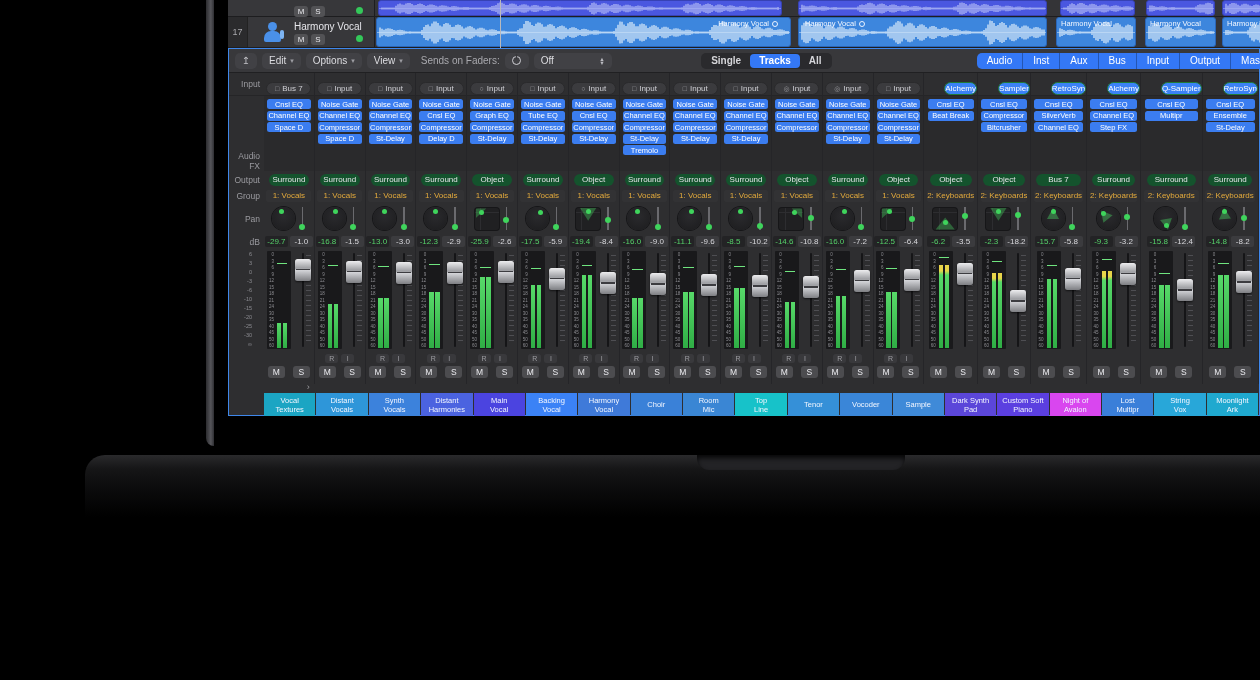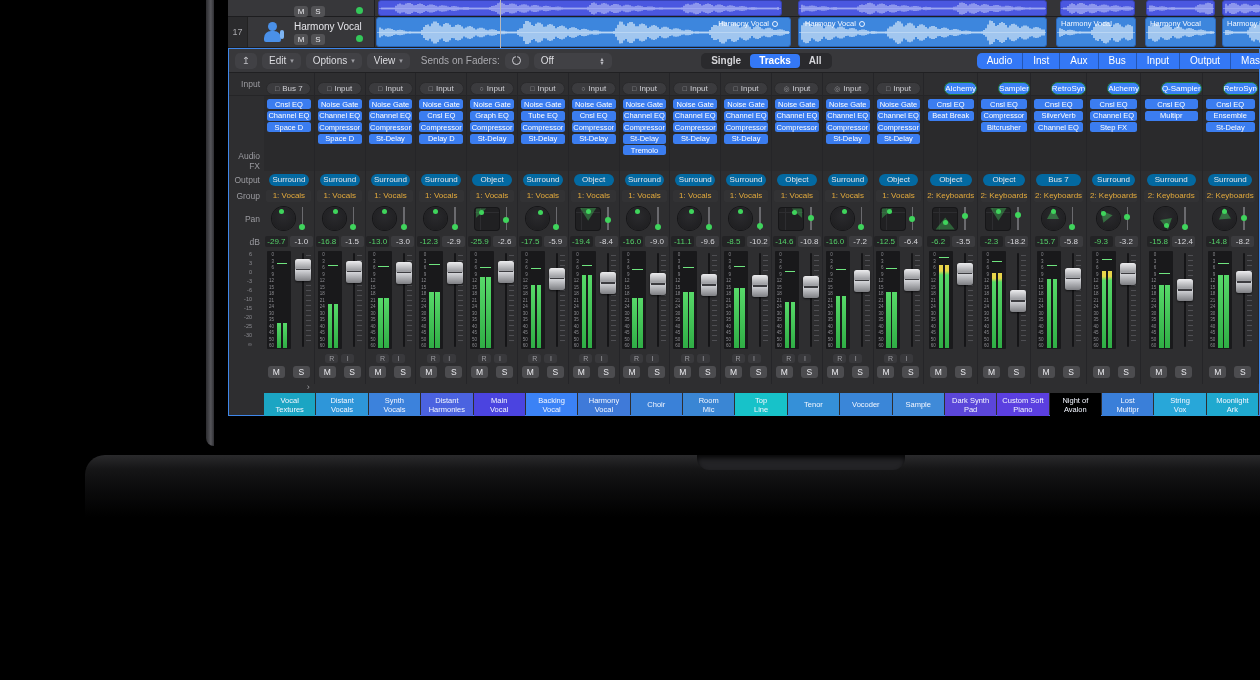--- a/index.html
+++ b/index.html
@@ -75,21 +75,21 @@
   .inbtn{width:90%;height:13px;border-radius:7px;background:#3b3b3e;border:1px solid #2a2a2c;
          color:#cfcfd4;font-size:8px;display:flex;align-items:center;justify-content:center;gap:3px;
          overflow:hidden;white-space:nowrap;}
   .inbtn .ic{font-size:7px;color:#9d9da2;line-height:1;}
   .inbtn.inst{background:#3b82f6;border-color:#1f7a38;color:#fff;margin-left:20px;}
   .r-fx{height:76px;width:100%;background:#2a2a2c;border-top:1px solid #252527;
         display:flex;flex-direction:column;align-items:center;padding-top:3px;}
   .fx{width:88%;height:10px;margin-bottom:1.5px;border-radius:2.5px;background:#3b7df0;color:#fff;
       font-size:7.5px;display:flex;align-items:center;justify-content:center;overflow:hidden;white-space:nowrap;}
   .r-out{height:17px;display:flex;align-items:center;justify-content:center;width:100%;}
-  .outbtn{width:80%;height:12px;border-radius:6px;background:#0369a1;color:#e4e4e8;font-size:8px;
+  .outbtn{width:80%;height:12px;border-radius:6px;background:#14532d;color:#e4e4e8;font-size:8px;
       display:flex;align-items:center;justify-content:center;white-space:nowrap;}
   .r-grp{height:15px;display:flex;align-items:center;justify-content:center;width:100%;}
   .grpbtn{width:90%;height:12px;border-radius:2px;background:#323234;color:#e3aa3c;font-size:8px;
       display:flex;align-items:center;justify-content:center;overflow:hidden;white-space:nowrap;}
   .r-pan{height:31px;width:100%;display:flex;align-items:center;justify-content:center;gap:4px;}
   .knob{position:relative;width:23px;height:23px;border-radius:50%;background:radial-gradient(circle at 50% 40%,#2a2a2d,#1c1c1e);
       box-shadow:0 0 0 1px #161618;}
   .kdot{position:absolute;width:5px;height:5px;border-radius:50%;background:#3fd45c;}
   .wedge{position:absolute;left:50%;top:50%;width:0;height:0;border-left:6px solid transparent;
       border-right:6px solid transparent;border-top:11px solid rgba(70,200,95,.45);transform-origin:50% 0;}
@@ -1703,21 +1703,21 @@
             <div>Sample</div>
           </div>
           <div class="tab" style="background: rgb(91, 70, 217);">
             <div>Dark Synth</div>
             <div>Pad</div>
           </div>
           <div class="tab" style="background: rgb(91, 63, 224);">
             <div>Custom Soft</div>
             <div>Piano</div>
           </div>
-          <div class="tab" style="background: #000000;">
+          <div class="tab" style="background: #d946ef;">
             <div>Night of</div>
             <div>Avalon</div>
           </div>
           <div class="tab" style="background: rgb(58, 127, 217);">
             <div>Lost</div>
             <div>Multipr</div>
           </div>
           <div class="tab" style="background: rgb(40, 167, 217);">
             <div>String</div>
             <div>Vox</div>

